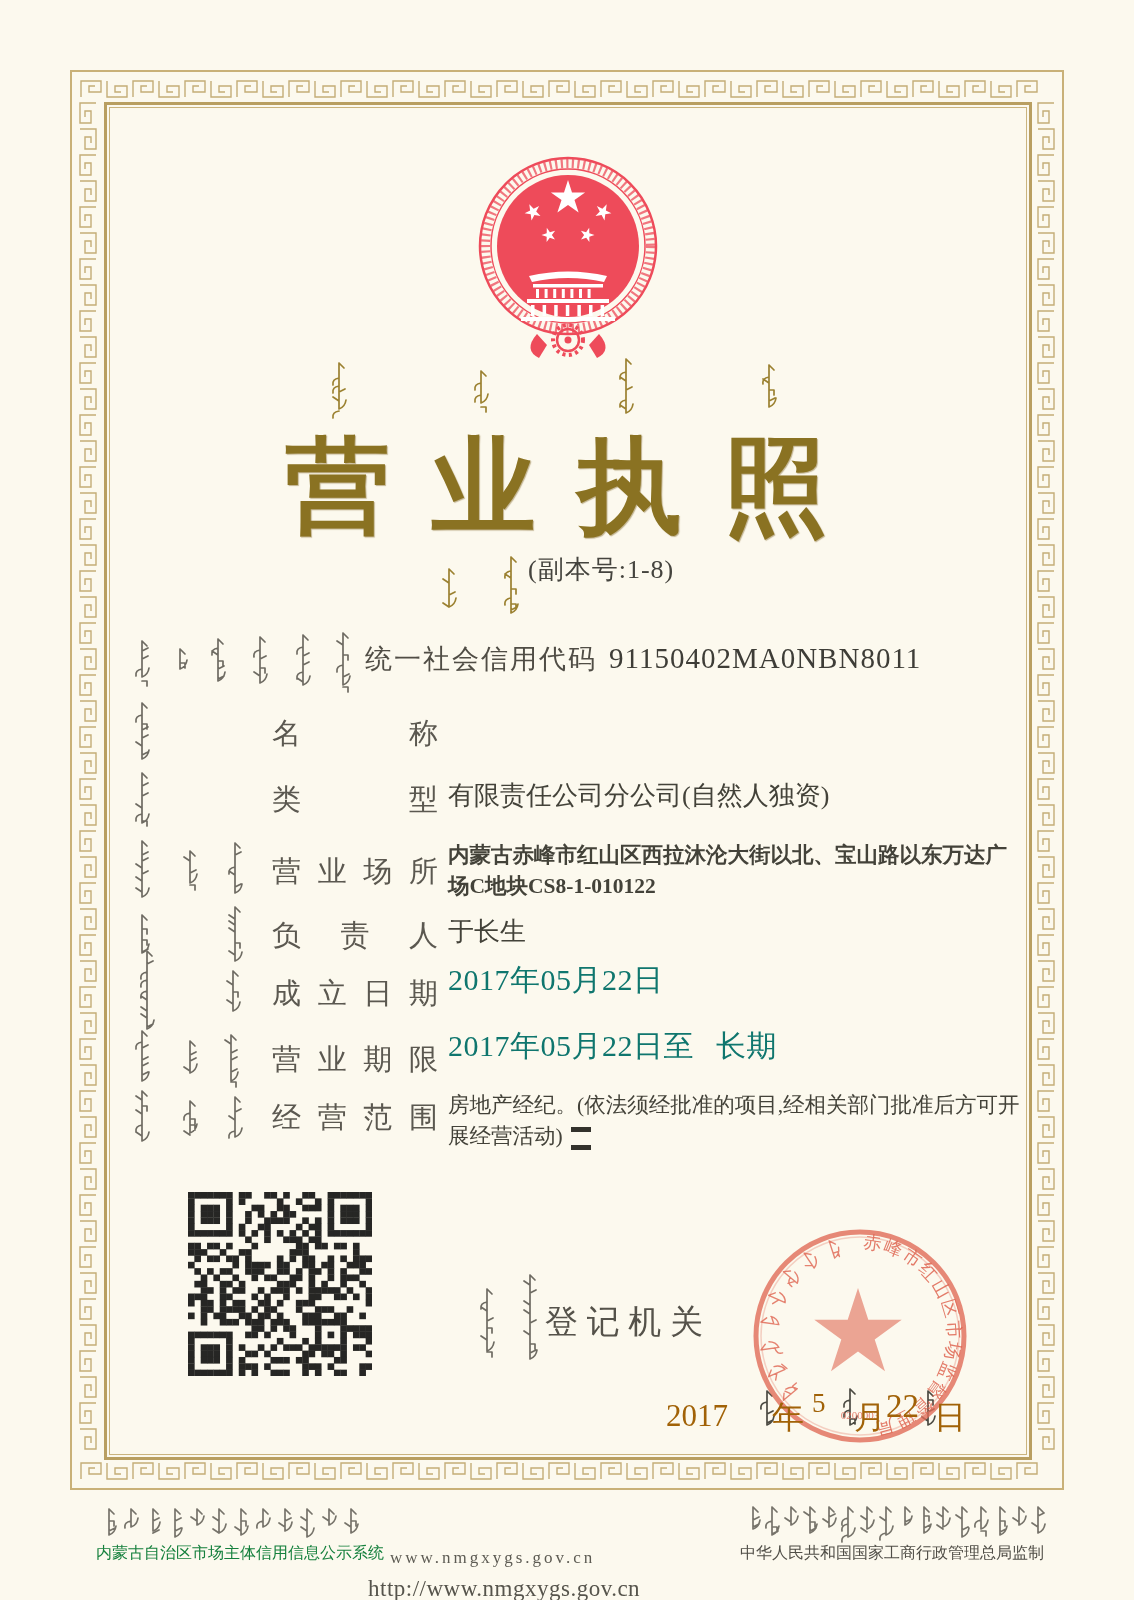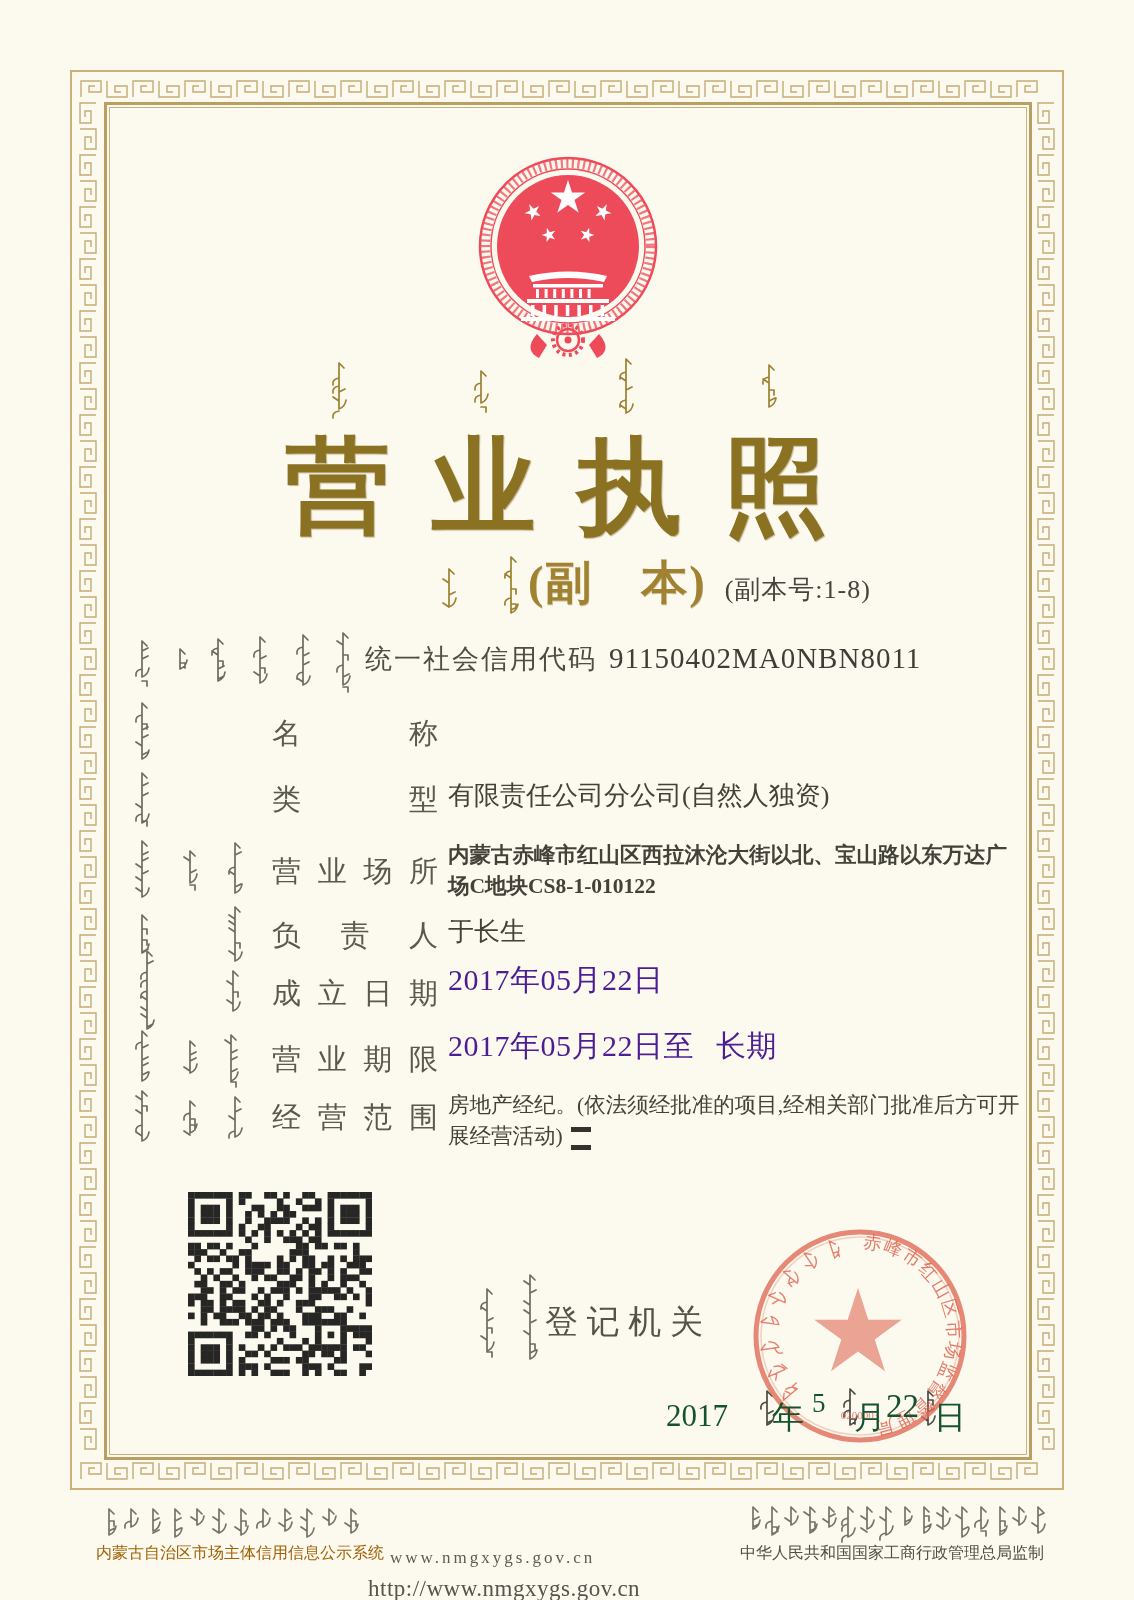--- a/index.html
+++ b/index.html
@@ -27,37 +27,37 @@
   .copy-no{font-size:26px;color:#45443e;padding-bottom:7px;letter-spacing:1px}
   
   .credit-row{position:absolute;top:641px;left:365px;white-space:nowrap}
   .credit-label{font-size:27px;color:#504d45;letter-spacing:2px}
   .credit-code{font-size:29px;color:#3e3d37;letter-spacing:1px;margin-left:12px}
   
   #fields{position:absolute;inset:0}
   .field-label{position:absolute;left:272px;width:166px;display:flex;justify-content:space-between;font-size:29px;color:#5b5850}
   .field-value{position:absolute;left:448px;width:580px;font-size:26px;color:#434239;line-height:1.22}
   .fv-small{font-size:21.5px;line-height:1.45;width:578px}
-  .fv-date{font-size:30px;letter-spacing:.5px;color:#4c1d95}
+  .fv-date{font-size:30px;letter-spacing:.5px;color:#0f766e}
   .term-gap{display:inline-block;width:22px}
   .end-mark{display:inline-block;width:20px;height:13px;border-top:5px solid #33322c;border-bottom:5px solid #33322c;margin-left:8px;vertical-align:middle}
   
   #qr{position:absolute;left:188px;top:1192px;width:184px;height:184px}
   .regauth-label{position:absolute;left:545px;top:1300px;width:158px;display:flex;justify-content:space-between;font-size:33px;color:#55524a}
   #seal{position:absolute;left:742px;top:1218px;width:236px;height:236px;z-index:1}
-  .date-row span{position:absolute;color:#14532d;z-index:2;white-space:nowrap}
+  .date-row span{position:absolute;color:#a16207;z-index:2;white-space:nowrap}
   .d-year{left:666px;top:1398px;font-size:31px}
   .d-yu{left:772px;top:1396px;font-size:32px}
   .d-month{left:812px;top:1388px;font-size:27px}
   .d-mu{left:854px;top:1396px;font-size:32px}
   .d-day{left:886px;top:1388px;font-size:33px}
   .d-du{left:934px;top:1396px;font-size:32px}
   
   .f-url1{position:absolute;left:368px;top:1576px;font-size:23px;color:#56544c;letter-spacing:.5px;white-space:nowrap}
-  .f-sys{position:absolute;left:96px;top:1543px;font-size:16px;color:#a16207;white-space:nowrap}
+  .f-sys{position:absolute;left:96px;top:1543px;font-size:16px;color:#15803d;white-space:nowrap}
   .f-url2{position:absolute;left:390px;top:1548px;font-size:17px;color:#5d5b53;letter-spacing:3px;white-space:nowrap}
   .f-issuer{position:absolute;left:740px;top:1543px;font-size:16px;color:#504e47;white-space:nowrap}
   .mongol{position:absolute;line-height:0}
 </style>
 </head>
 <body>
 
 <div class="page">
 
   <div class="frame-outer">
@@ -466,21 +466,20 @@
           <path d="M9,3 V21 M9,3 l5,5 M9,18 l-6,-4 M9,21 q6,-2 7,-9" fill="none" stroke="#76736a" stroke-width="1.7" stroke-linecap="round" stroke-linejoin="round"></path>
         </svg></div>
       <div class="mongol" style="left: 1029px; top: 1504px;"><svg width="18" height="34" viewBox="0 0 18 34" style="overflow:visible">
           <path d="M9,3 V29 M9,3 l5,5 M9,12 l6,-3 M9,23 l-6,-4 M9,29 q6,-2 7,-9" fill="none" stroke="#76736a" stroke-width="1.7" stroke-linecap="round" stroke-linejoin="round"></path>
         </svg></div>
     </div>
 
   <h1 class="title">营业执照</h1>
 
   <div class="subtitle-row">
-    <span class="subtitle">(副　本)</span>
     <span class="copy-no">(副本号:1-8)</span>
   </div>
 
   <div class="credit-row">
     <span class="credit-label">统一社会信用代码</span><span class="credit-code">91150402MA0NBN8011</span>
   </div>
 
   <div id="fields">
       <div class="field-label" style="top: 714px;">
         <span>名</span>

